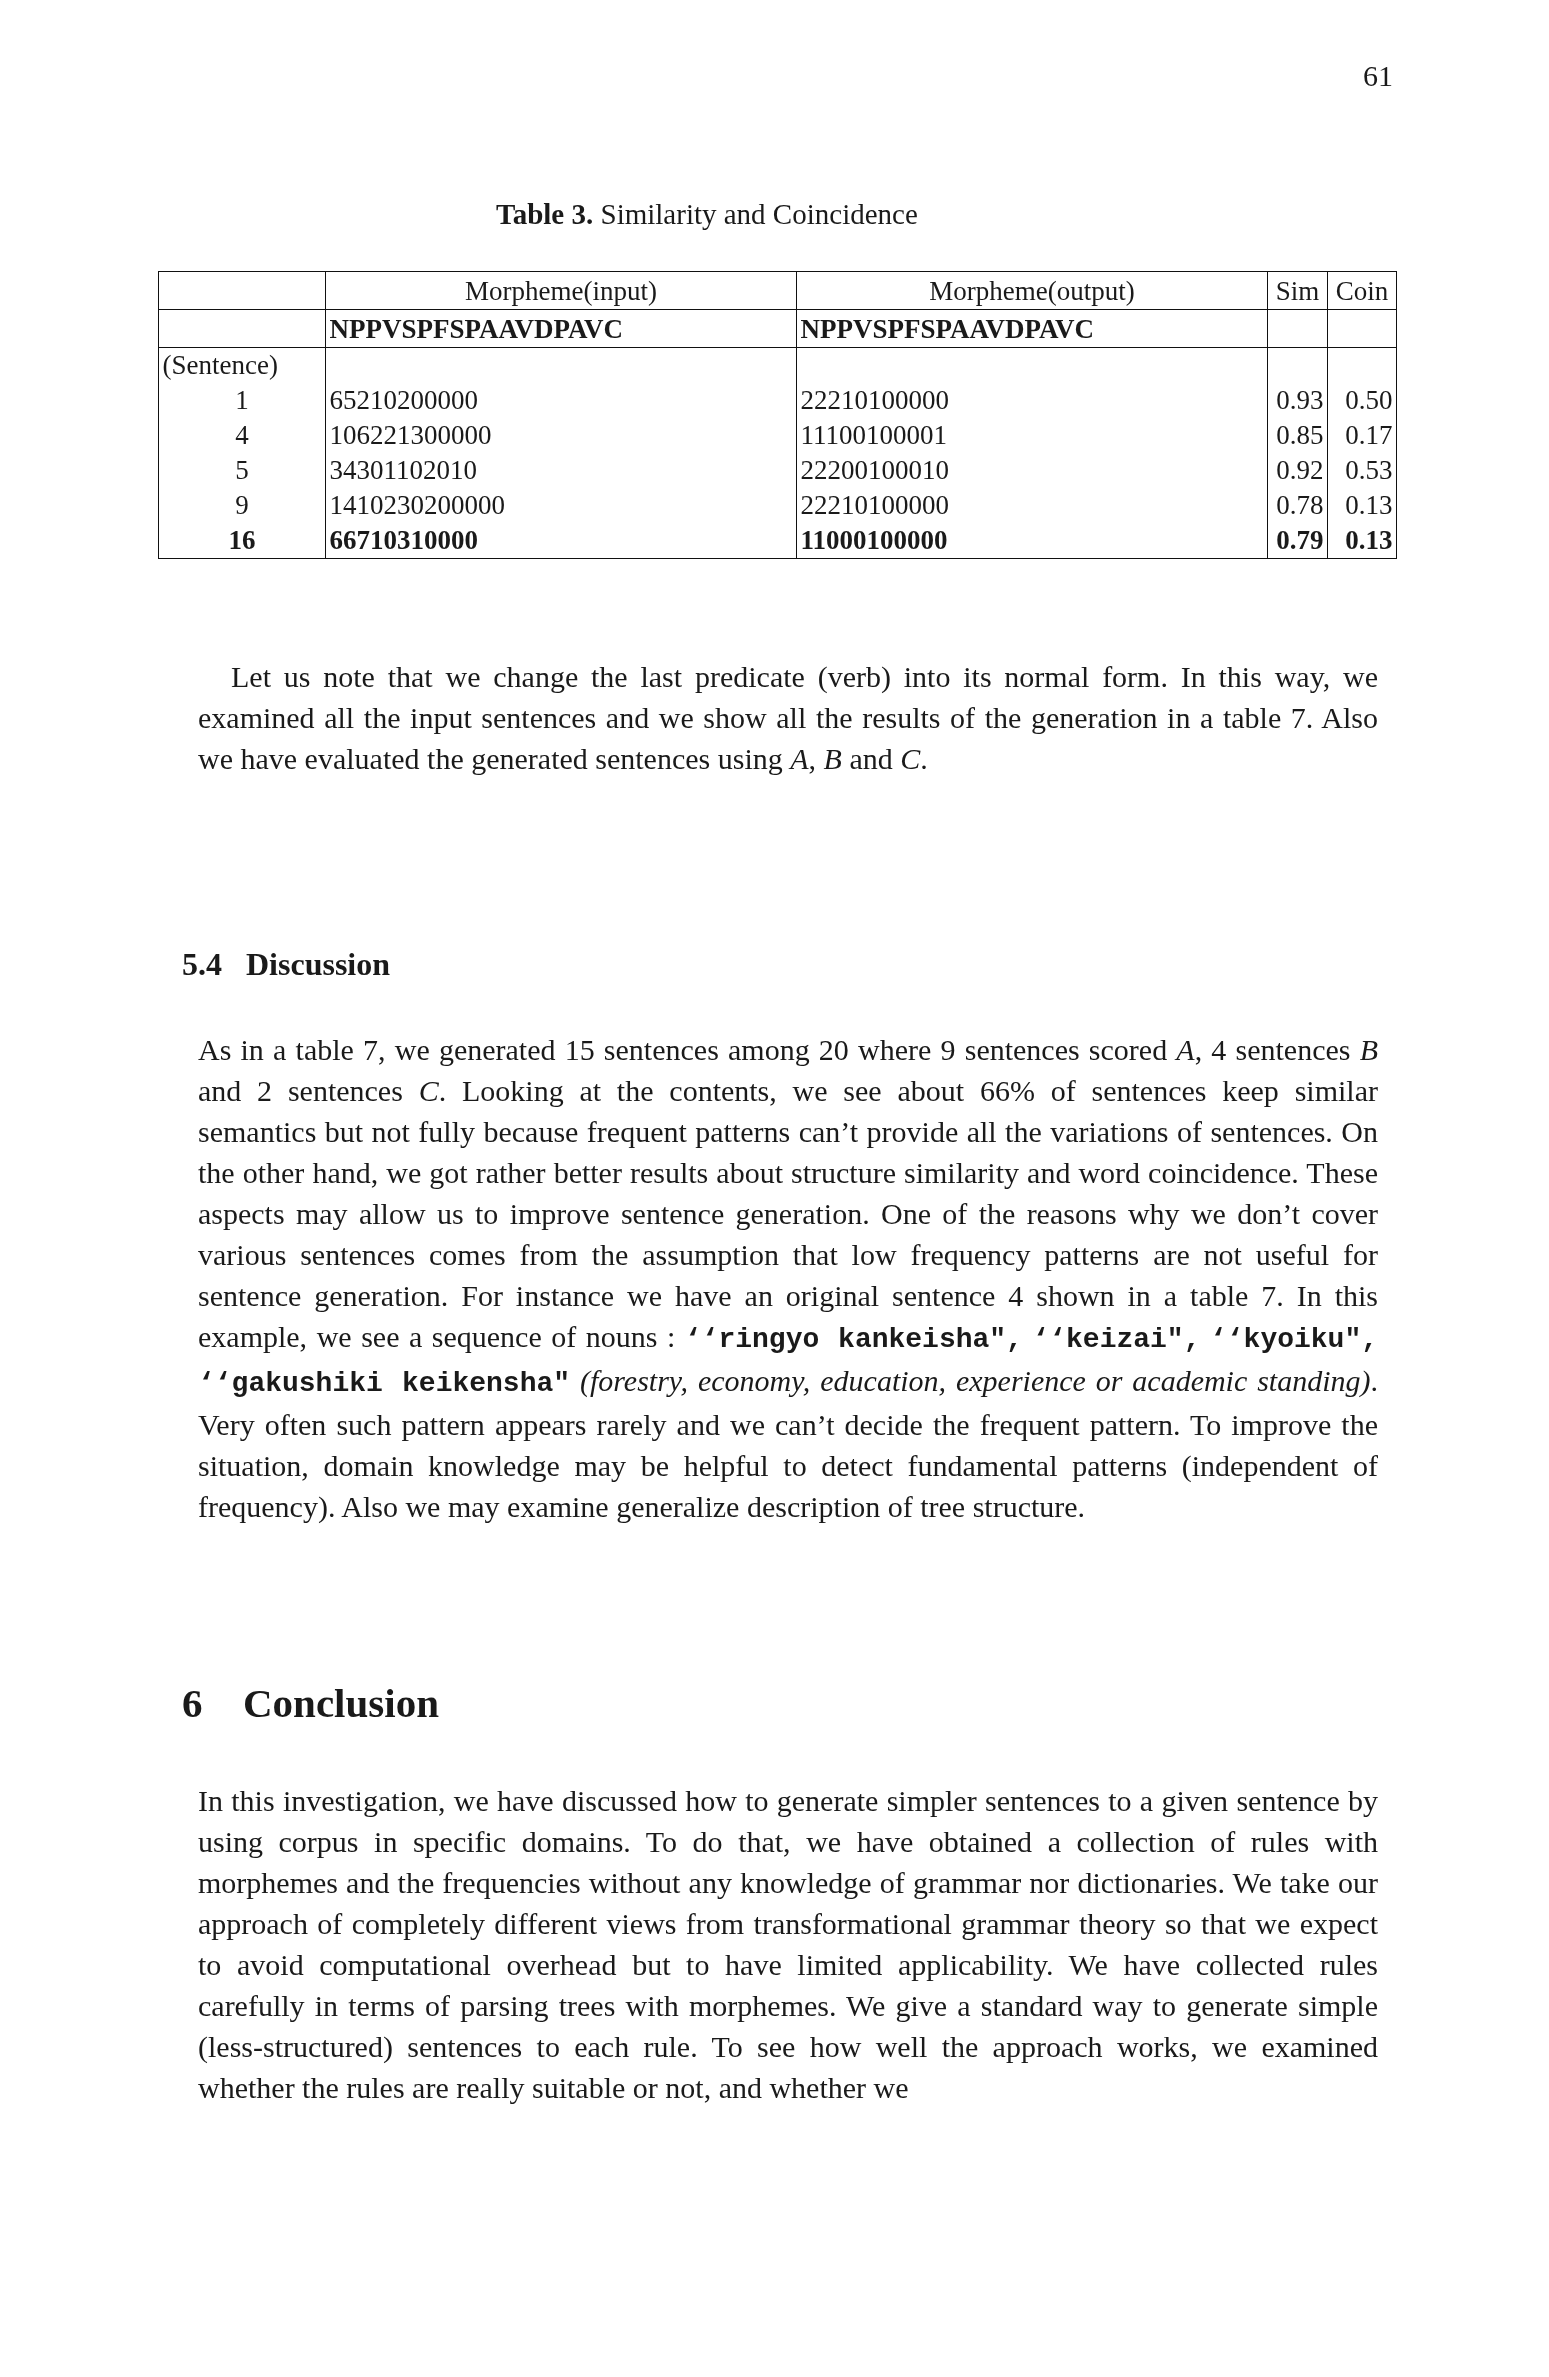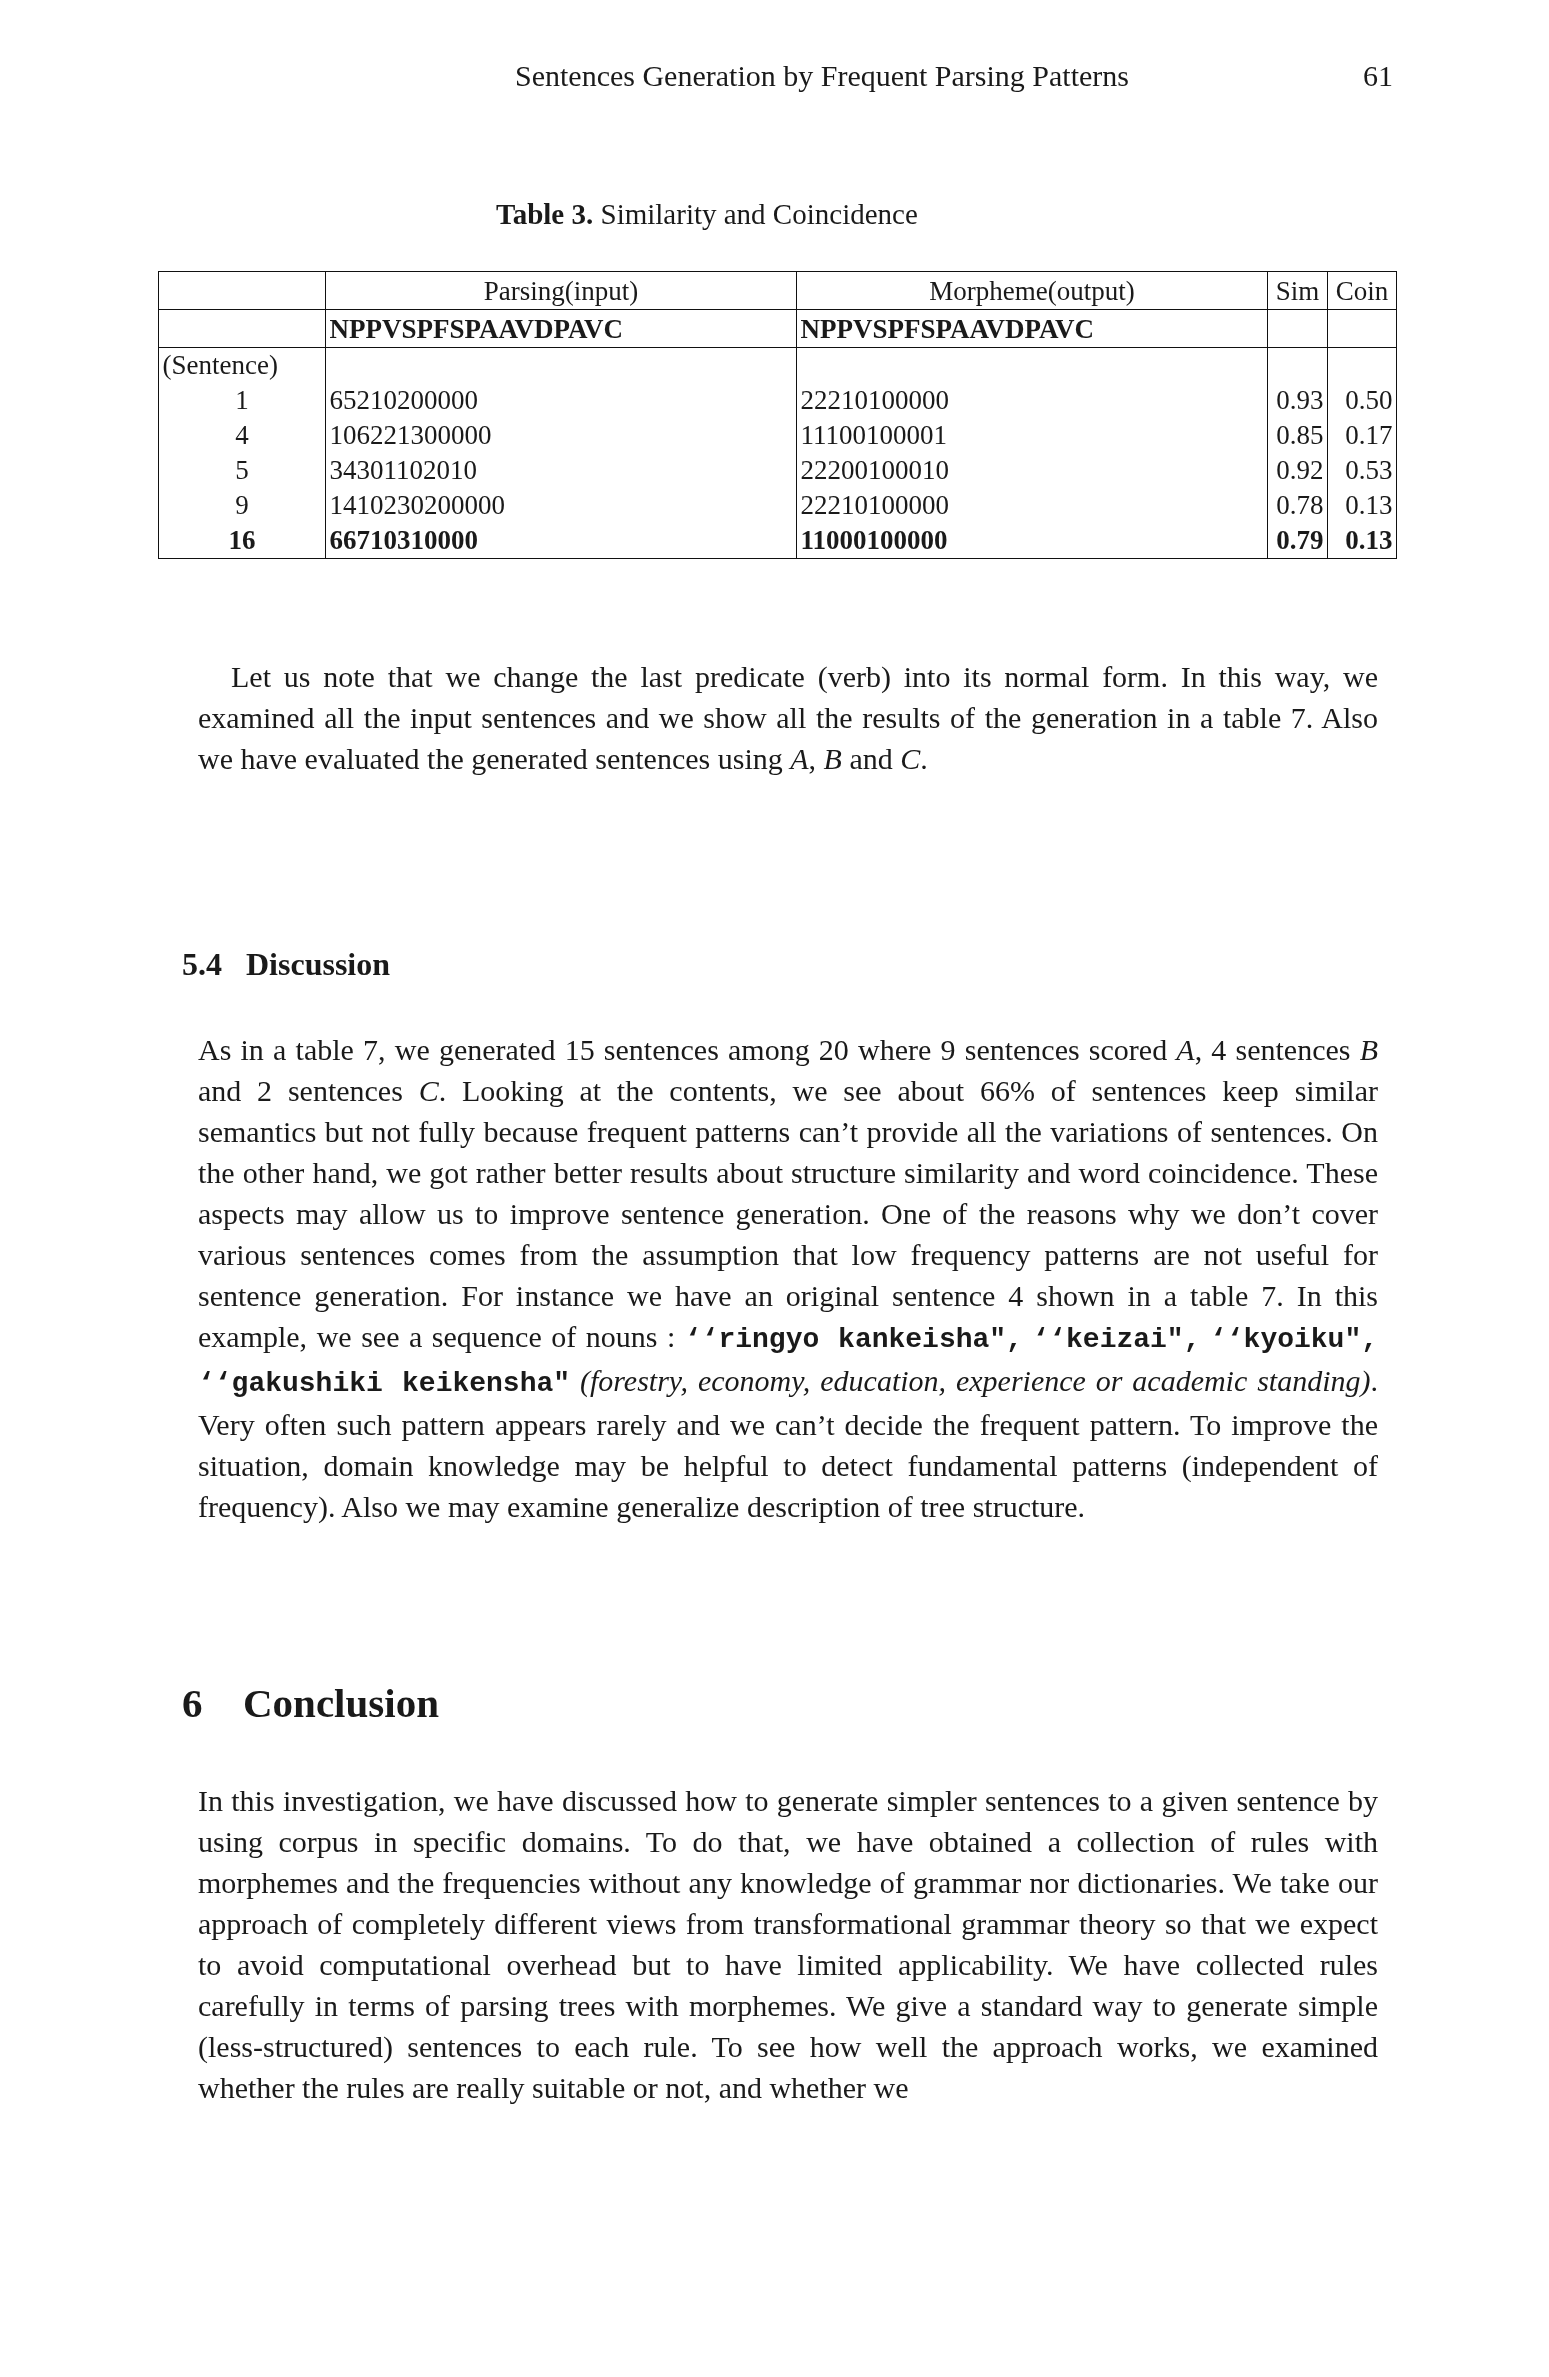--- a/index.html
+++ b/index.html
@@ -43,34 +43,33 @@
   .sec6 { position: absolute; top: 1677px; left: 182px; font-size: 41px; font-weight: bold; line-height: 52px; }
   .sec6 .num { display: inline-block; width: 61px; }
   .p3 { top: 1764px; }
 </style>
 </head>
 <body>
 
 <div class="page">
 
   <div class="running-head">
-    <span class="title">Sentences Generation by Frequent Parsing Patterns</span>
     <span class="pageno">61</span>
   </div>
 
   <div class="caption">
     <b>Table 3.</b>
     <span>Similarity and Coincidence</span>
   </div>
 
   <table class="t3">
     <tbody id="t3body">
       <tr class="hdrrow">
         <td class="bt bl br" style="width:159px"></td>
-        <td class="c bt br" style="width:463px">Parsing(input)</td>
+        <td class="c bt br" style="width:463px">Morpheme(input)</td>
         <td class="c bt br" style="width:463px">Morpheme(output)</td>
         <td class="c bt br" style="width:52px">Sim</td>
         <td class="c bt br" style="width:61px">Coin</td>
       </tr>
       <tr class="hdrrow">
         <td class="bt bl br bb"></td>
         <td class="l bt br bb" id="inhdr"><span style="width: 29px; text-align: left;">N</span><span style="width: 54px; text-align: left;">PP</span><span style="width: 33px; text-align: left;">V</span><span style="width: 29px; text-align: left;">S</span><span style="width: 50px; text-align: left;">PF</span><span style="width: 54px; text-align: left;">SP</span><span style="width: 31px; text-align: left;">A</span><span style="width: 55px; text-align: left;">AV</span><span style="width: 55px; text-align: left;">DP</span><span style="width: 50px; text-align: left;">AV</span><span style="width: 26px; text-align: left;">C</span></td>
         <td class="l bt br bb" id="outhdr"><span style="width: 29px; text-align: left;">N</span><span style="width: 54px; text-align: left;">PP</span><span style="width: 33px; text-align: left;">V</span><span style="width: 29px; text-align: left;">S</span><span style="width: 50px; text-align: left;">PF</span><span style="width: 54px; text-align: left;">SP</span><span style="width: 31px; text-align: left;">A</span><span style="width: 55px; text-align: left;">AV</span><span style="width: 55px; text-align: left;">DP</span><span style="width: 50px; text-align: left;">AV</span><span style="width: 26px; text-align: left;">C</span></td>
         <td class="bt br bb"></td>
         <td class="bt br bb"></td>

